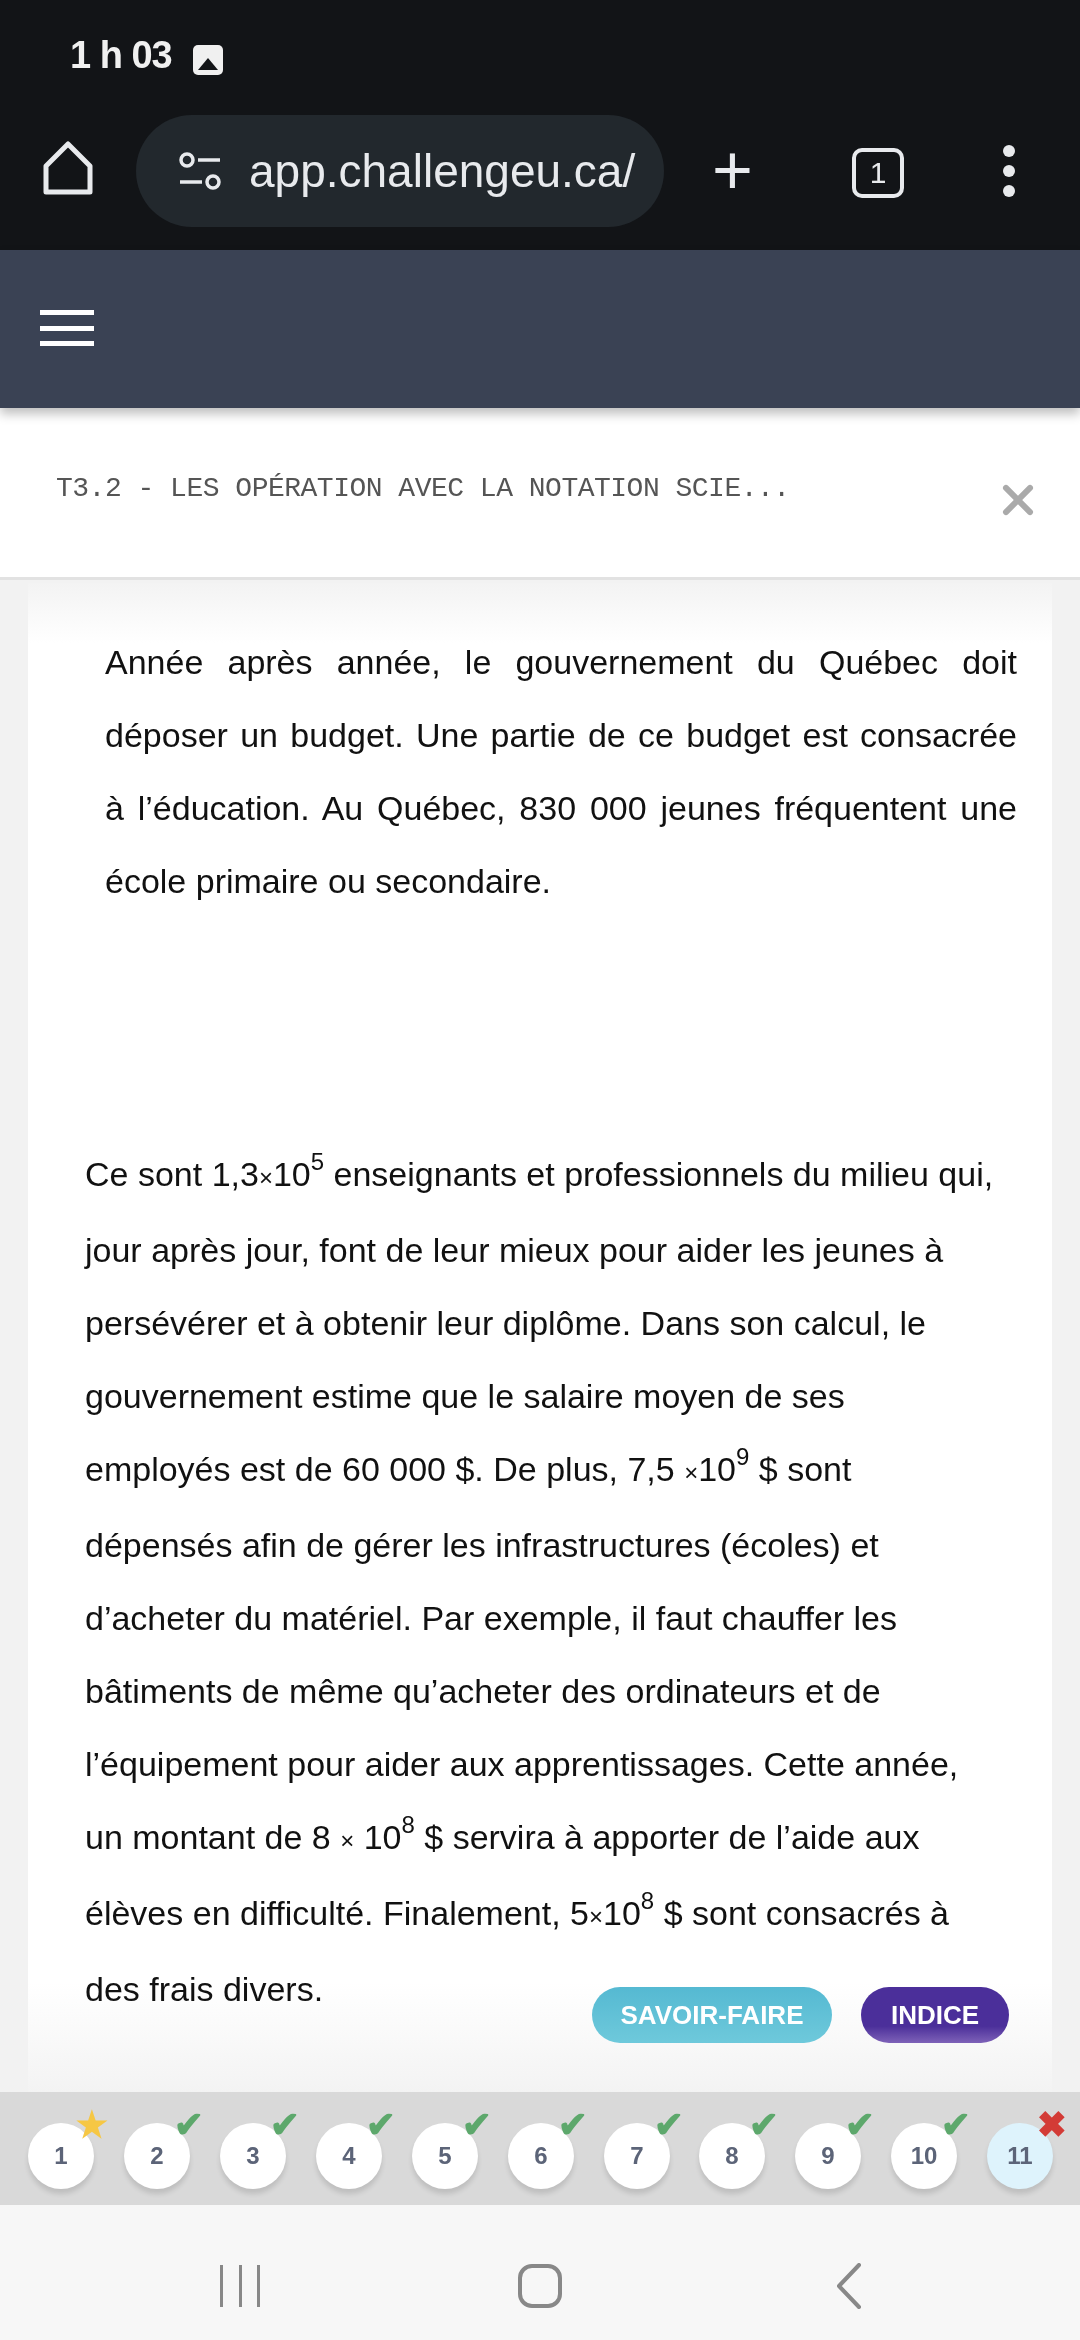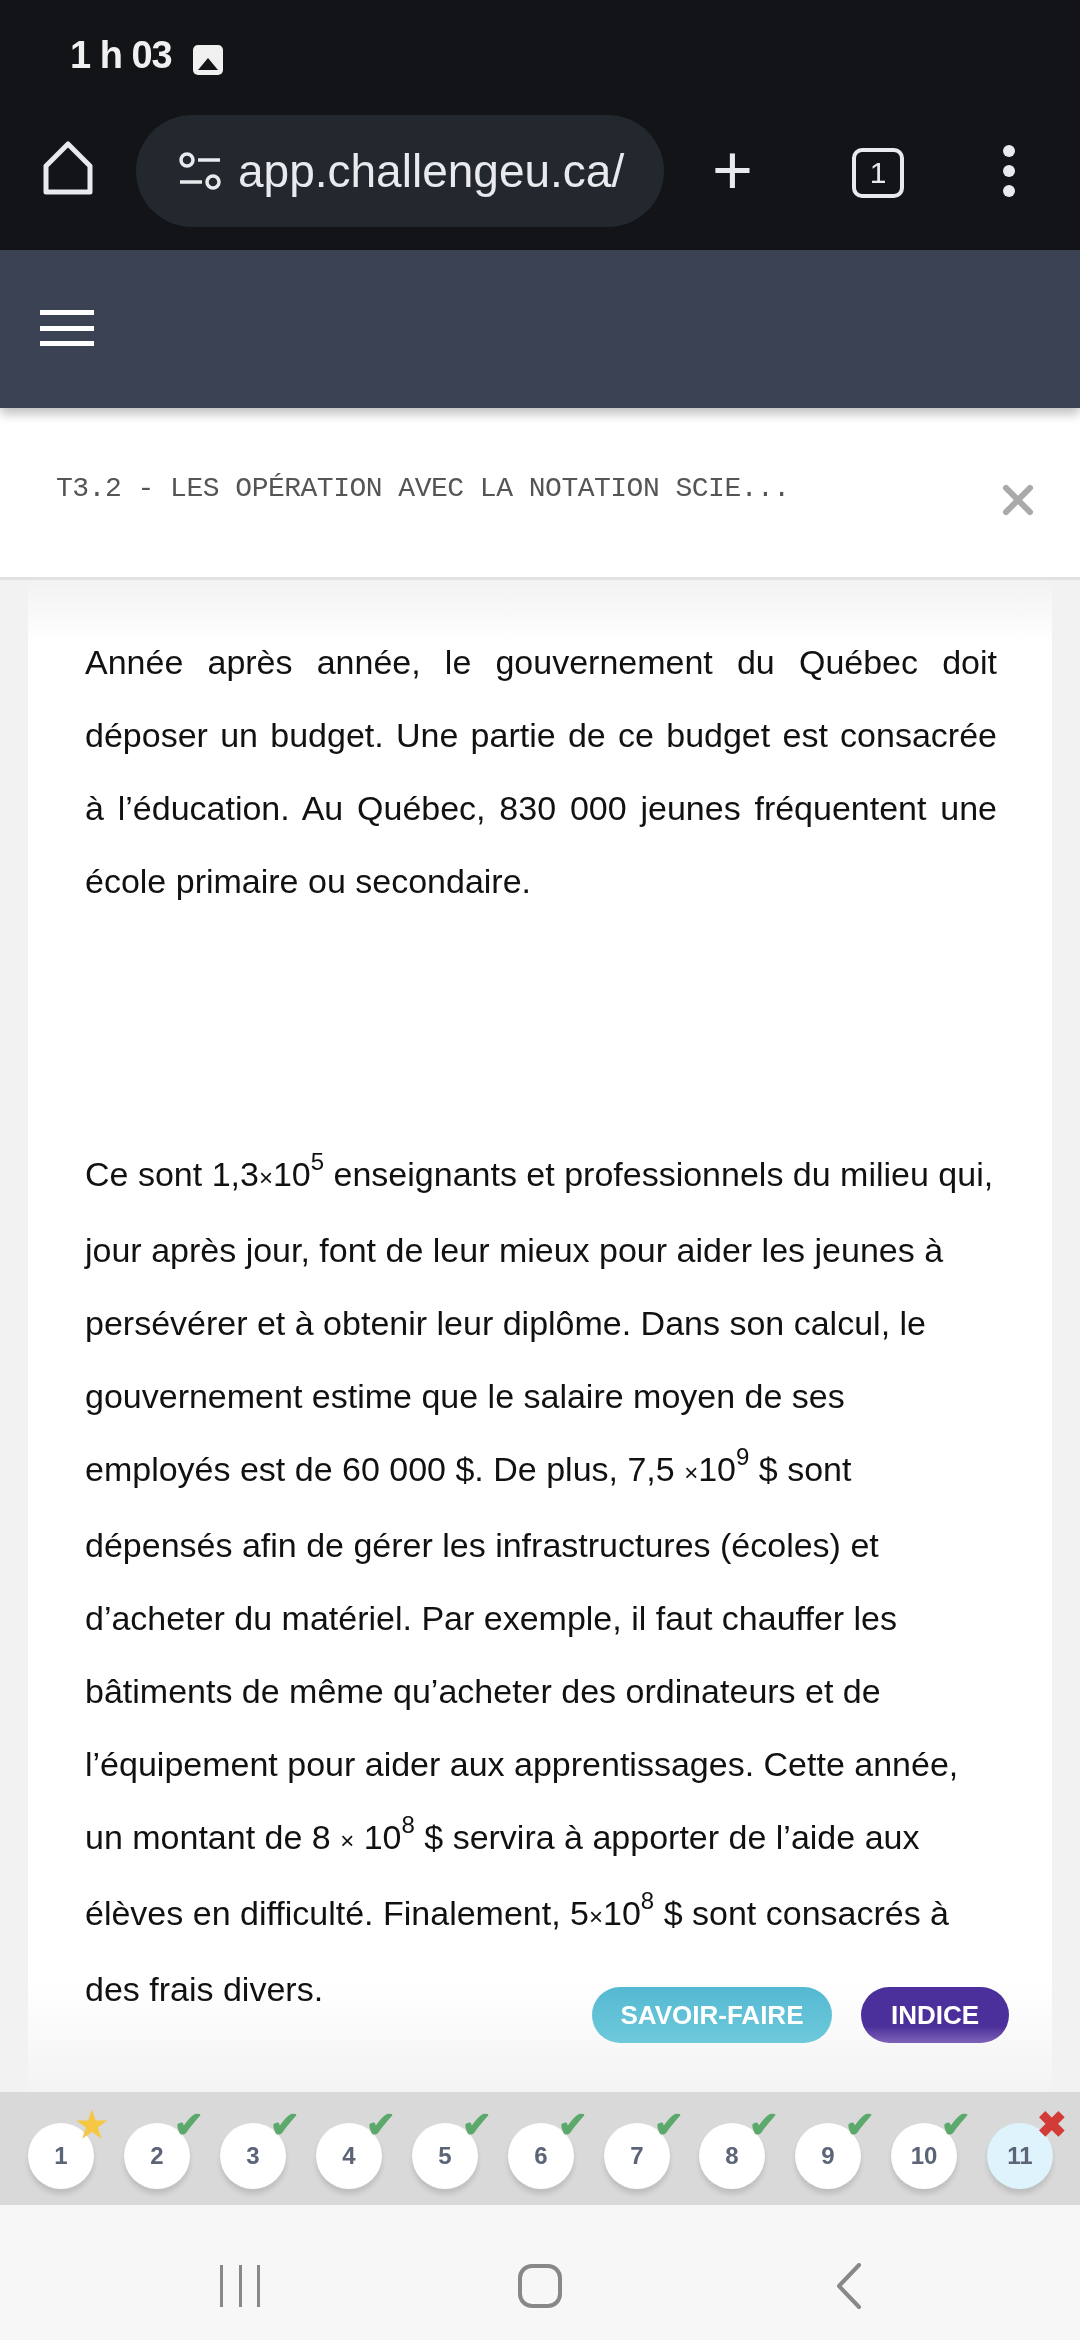--- a/index.html
+++ b/index.html
@@ -14,41 +14,41 @@
   .ic-wifi { width: 42px; height: 32px; position: relative; }
   .ic-wifi::before { content: ""; position: absolute; left: 2px; top: 4px; width: 28px; height: 28px; border: 4px solid #f0f0f0; border-color: #f0f0f0 transparent transparent transparent; border-radius: 50%; }
   .ic-signal { display: flex; align-items: flex-end; gap: 3px; height: 30px; }
   .ic-signal span { width: 4px; background: #f0f0f0; display: block; }
   .ic-battery { width: 20px; height: 34px; border-radius: 4px; background: linear-gradient(#6a6a6a 60%, #f0f0f0 60%); }
 
   .browser-bar { position: absolute; top: 100px; left: 0; width: 1080px; height: 150px; background: #121417; }
   .home-btn { position: absolute; left: 40px; top: 140px; width: 56px; height: 56px; }
   .url-pill { position: absolute; left: 136px; top: 115px; width: 528px; height: 112px; border-radius: 56px; background: #22282d; color: #e8eaed; display: flex; align-items: center; overflow: hidden; white-space: nowrap; }
   .url-icon { margin-left: 42px; width: 44px; height: 40px; position: relative; flex-shrink: 0; }
-  .url-text { margin-left: 16px; font-size: 46px; }
+  .url-text { margin-left: 27px; font-size: 46px; }
   .plus-btn { position: absolute; left: 712px; top: 145px; font-size: 70px; color: #e8eaed; line-height: 50px; font-weight: 300; }
   .tabs-btn { position: absolute; left: 852px; top: 148px; width: 52px; height: 50px; border: 4px solid #e8eaed; border-radius: 10px; color: #e8eaed; font-size: 30px; display: flex; align-items: center; justify-content: center; }
   .menu-btn { position: absolute; left: 1003px; top: 145px; width: 14px; display: flex; flex-direction: column; gap: 8px; }
   .menu-btn span { width: 12px; height: 12px; border-radius: 50%; background: #e8eaed; display: block; }
 
   .app-header { position: absolute; top: 250px; left: 0; width: 1080px; height: 158px; background: #3a4254; box-shadow: 0 6px 10px rgba(0,0,0,0.25); z-index: 2; }
   .hamburger { position: absolute; left: 40px; top: 60px; width: 54px; height: 36px; display: flex; flex-direction: column; justify-content: space-between; }
   .hamburger span { height: 5px; background: #fff; display: block; }
   .app-title { position: absolute; left: 168px; top: 36px; font-size: 64px; font-weight: bold; color: #fff; letter-spacing: -1px; }
 
   .title-bar { position: absolute; top: 408px; left: 0; width: 1080px; height: 172px; background: #fff; border-bottom: 3px solid #e2e2e2; }
   .exercise-title { position: absolute; left: 56px; top: 65px; font-size: 28px; color: #555; white-space: nowrap; letter-spacing: -0.5px; font-family: Liberation Mono, monospace; }
   .close-btn { position: absolute; left: 995px; top: 70px; width: 44px; height: 44px; }
   .close-btn::before, .close-btn::after { content: ""; position: absolute; left: 20px; top: 2px; width: 6px; height: 40px; background: #aaa; border-radius: 3px; }
   .close-btn::before { transform: rotate(45deg); }
   .close-btn::after { transform: rotate(-45deg); }
 
   .content-card { position: absolute; top: 583px; left: 28px; width: 1024px; height: 1509px; background: linear-gradient(#f3f3f3 0px, #fff 60px, #fff 1400px, #f3f3f3 1509px); }
   .paragraph { position: absolute; left: 57px; width: 912px; font-size: 34px; line-height: 73px; color: #111; }
-  .p1 { top: 43px; text-align: justify; }
+  .p1 { top: 43px; text-align: justify; margin-left: 20px; }
   .p2 { top: 555px; }
   sup { font-size: 24px; line-height: 0; vertical-align: 16px; }
   .times { font-size: 24px; }
 
   .pill-btn { position: absolute; top: 1404px; height: 56px; border-radius: 28px; color: #fff; font-weight: bold; font-size: 26px; display: flex; align-items: center; justify-content: center; }
   .btn-savoir { left: 564px; width: 240px; background: linear-gradient(#55b9d2, #6ec9db); }
   .btn-indice { left: 833px; width: 148px; background: linear-gradient(#4b2f9a 70%, #7e62b8); }
 
   .progress-strip { position: absolute; top: 2092px; left: 0; width: 1080px; height: 113px; background: #d9d9d9; }
   .q-bubble { position: absolute; top: 31px; width: 66px; height: 66px; border-radius: 50%; background: #fff; box-shadow: 0 5px 5px rgba(0,0,0,0.12); color: #5c6478; font-weight: bold; font-size: 24px; display: flex; align-items: center; justify-content: center; }

